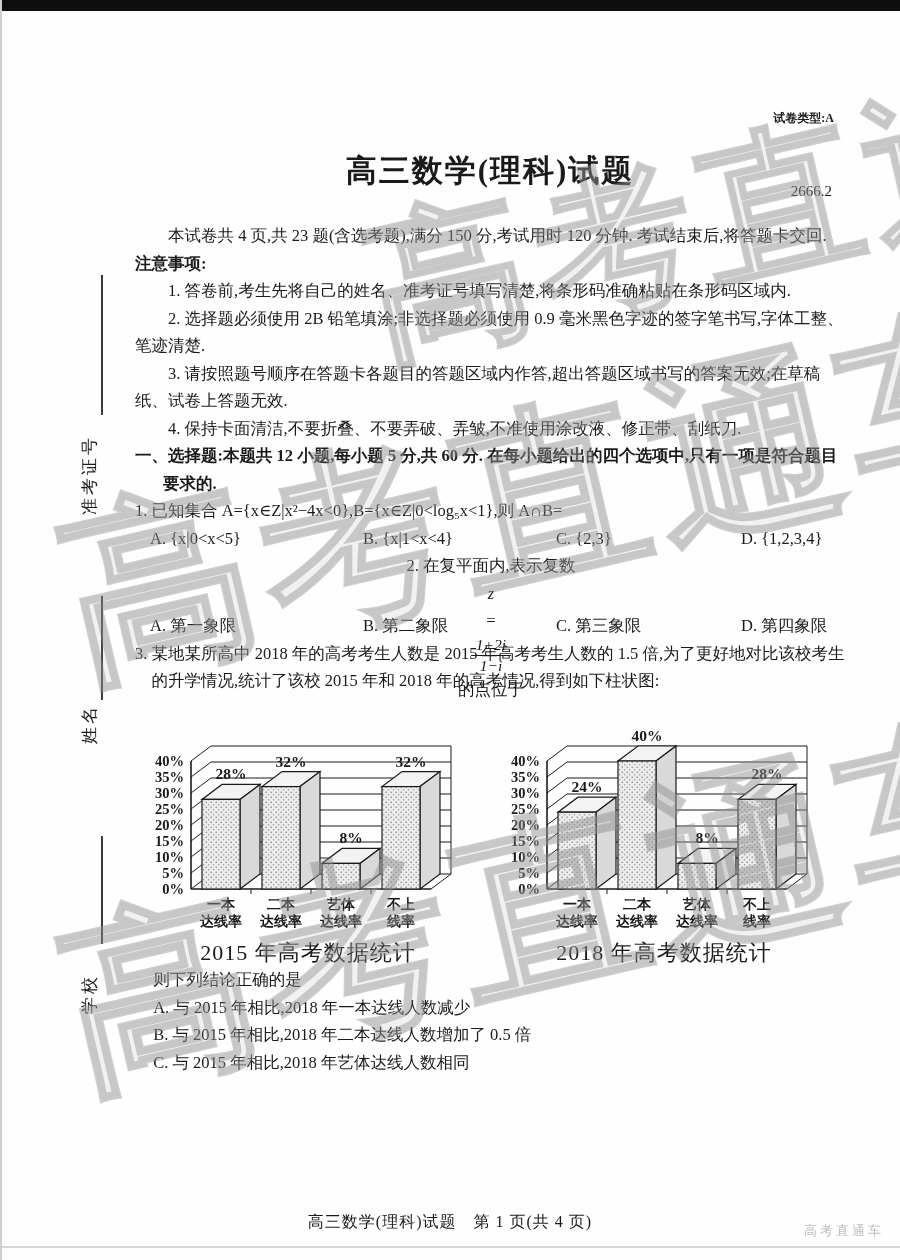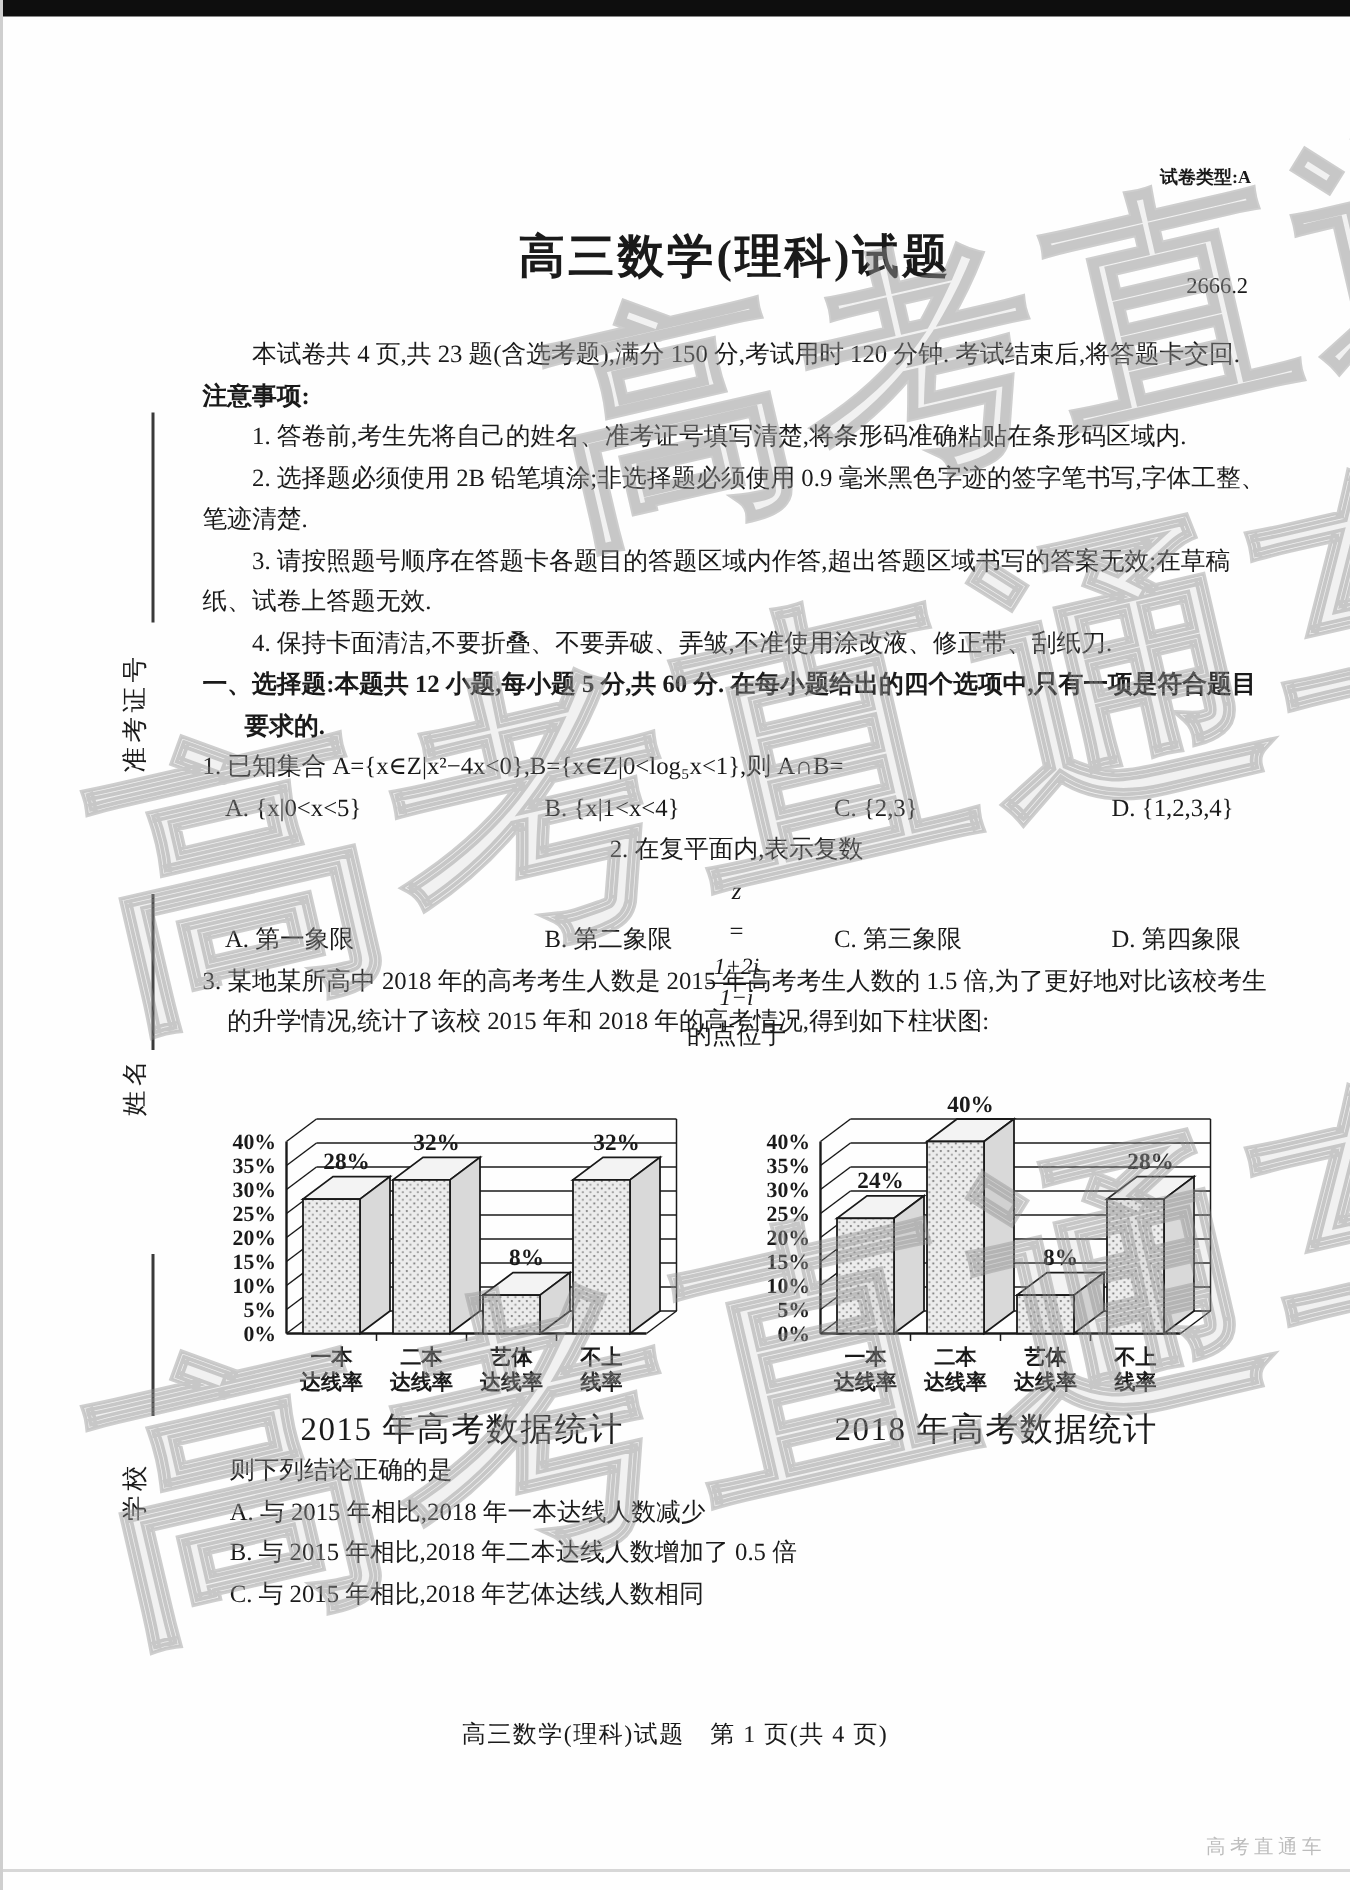--- a/index.html
+++ b/index.html
@@ -48,21 +48,21 @@
   .frac .num{border-bottom:1.4px solid #1a1a1a;padding:0 5px;}
   .lead-block{padding-left:1.1em;}
 
   
   .charts{display:flex;gap:10px;margin-top:6px;}
   .chart{margin:0;width:346px;text-align:center;}
   .chart svg{display:block;}
   .chart svg text{font-family:"Liberation Serif","DejaVu Serif",serif;fill:#1a1a1a;}
   .chart figcaption{font-size:22px;margin-top:2px;letter-spacing:1px;}
 
-  .footer{position:absolute;left:0;top:1146px;width:900px;text-align:center;
+  .footer{position:absolute;left:0;top:1212px;width:900px;text-align:center;
           font-size:16px;z-index:2;letter-spacing:1px;}
 </style>
 </head>
 <body>
 
 <div class="page">
 
   <div class="scan-strip-top"></div>
   <div class="scan-strip-bottom"></div>
   <div class="scan-edge-left"></div>

